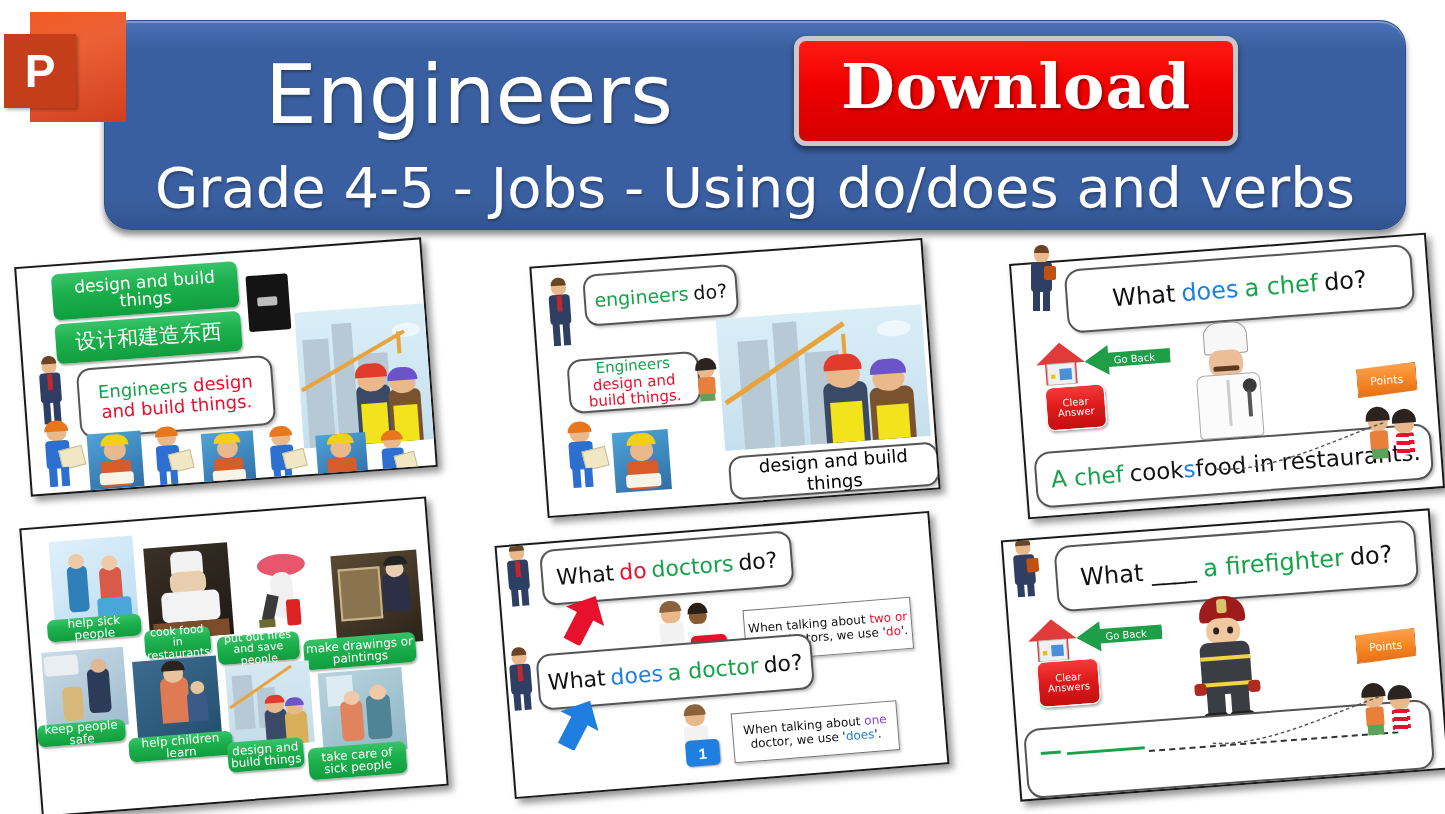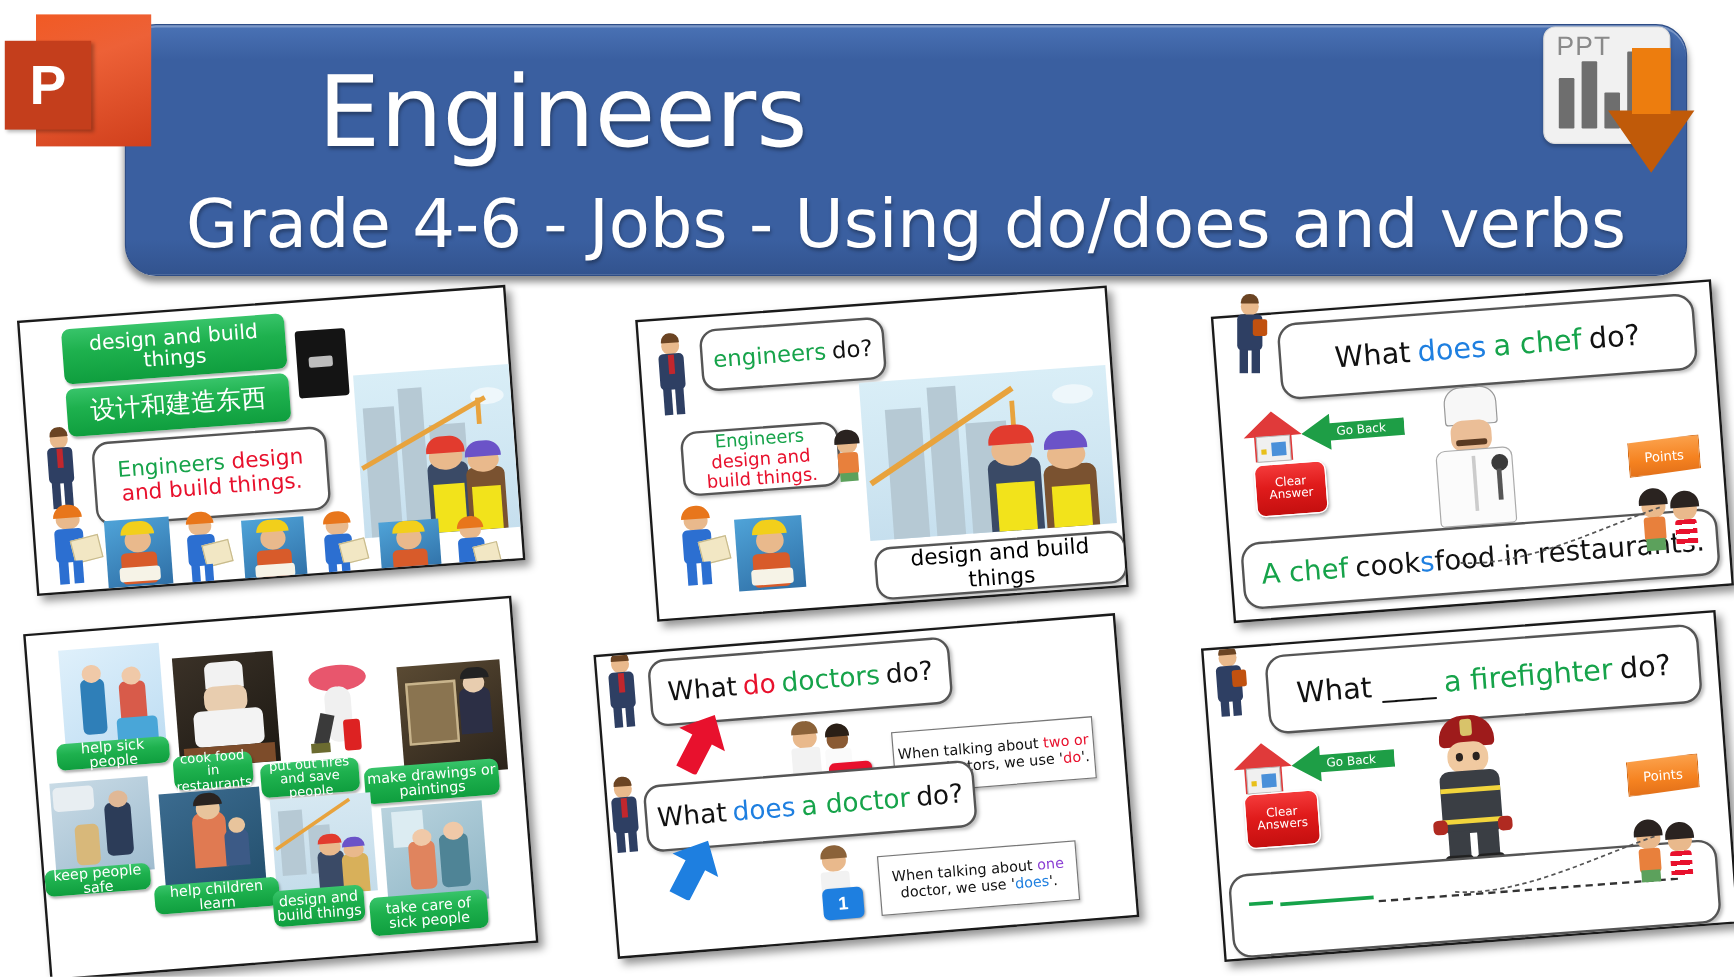--- a/index.html
+++ b/index.html
@@ -174,37 +174,27 @@
 
   <div class="ppt-logo">
     <div class="sheet"></div>
     <div class="pbox">
       <div class="pletter">P</div>
     </div>
   </div>
 
   <div class="banner">
     <div class="banner-title">Engineers</div>
-    <div class="banner-sub">Grade 4-6 - Jobs - Using do/does and verbs</div>
-  </div>
-
-
-  <div class="ppt-badge">
-    <div class="ppt-card">
-      <div class="lbl">PPT</div>
-      <div class="bar" style="left:12px;width:13px;height:42px;"></div>
-      <div class="bar" style="left:31px;width:13px;height:56px;"></div>
-      <div class="bar" style="left:50px;width:13px;height:30px;"></div>
-      <div class="bar" style="left:69px;width:13px;height:64px;"></div>
-    </div>
-    <svg class="arrow-dl" viewBox="0 0 76 106">
-      <polygon points="22,0 54,0 54,52 74,52 38,104 2,52 22,52" fill="#C05A09"></polygon>
-      <rect x="22" y="0" width="32" height="55" fill="#ED7D0E"></rect>
-    </svg>
-  </div>
+    <div class="banner-sub">Grade 4-5 - Jobs - Using do/does and verbs</div>
+  </div>
+
+  <div class="dl-btn">
+    <span>Download</span>
+  </div>
+
 
   <div class="slide" style="left:22px;top:252px;width:404px;height:226px;transform:rotate(-4.2deg);">
     <div class="green-pill" style="left:34px;top:8px;width:186px;height:46px;font-size:17px;">
       <span>design and build things</span>
     </div>
     <div class="green-pill" style="left:34px;top:58px;width:186px;height:40px;font-size:21px;">
       <span>设计和建造东西</span>
     </div>
     <div style="position:absolute;left:228px;top:24px;width:42px;height:56px;background:#141414;border-radius:3px;">
       <div style="position:absolute;left:10px;top:22px;width:20px;height:9px;background:#bdbdbd;border-radius:2px;"></div>

